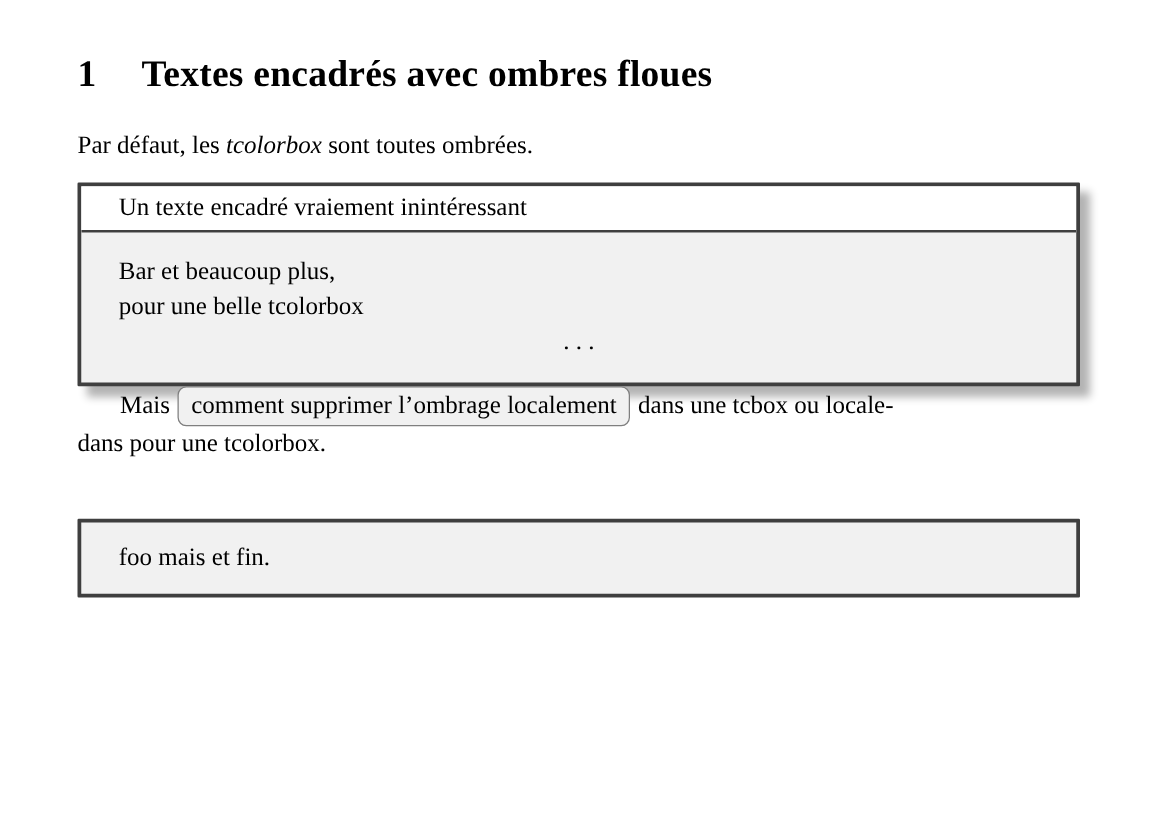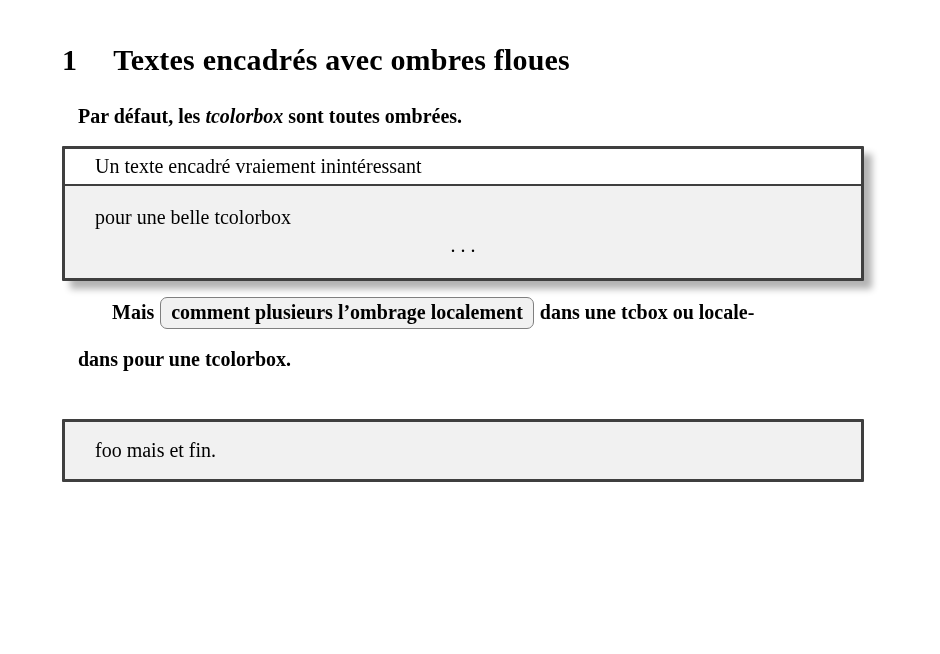--- a/index.html
+++ b/index.html
@@ -17,24 +17,23 @@
   }
   .section-heading {
     margin: 0 0 24px 0;
     font-size: 30px;
     line-height: 36px;
     font-weight: bold;
     letter-spacing: 0.2px;
   }
   .sec-num { margin-right: 36px; }
   .para {
-    margin: 16px;
+    margin: 0;
     font-size: 20px;
     line-height: 28px;
-    font-weight: bold;
   }
   .indent { padding-left: 34px; }
   .after-box { margin-top: 39px; }
 
   .tcolorbox {
     box-sizing: border-box;
     border: 3px solid var(--frame, #3f3f3f);
     border-radius: 1px;
     background: var(--box-back, #f1f1f1);
     overflow: hidden;
@@ -76,27 +75,28 @@
 <div class="page">
 
   <h1 class="section-heading"><span class="sec-num">1</span><span>Textes encadrés avec ombres floues</span></h1>
 
   <p class="para"><span>Par défaut, les </span><i>tcolorbox</i><span> sont toutes ombrées.</span></p>
 
 
   <div class="tcolorbox box-shadowed">
     <div class="tc-title">Un texte encadré vraiement inintéressant</div>
     <div class="tc-body">
+      <div class="tc-line">Bar et beaucoup plus,</div>
       <div class="tc-line">pour une belle tcolorbox</div>
       <div class="tc-line tc-line-center">. . .</div>
     </div>
   </div>
 
 
-  <p class="para indent"><span>Mais</span><span class="inline-tcbox">comment plusieurs l’ombrage localement</span><span>dans une tcbox ou locale-</span></p>
+  <p class="para indent"><span>Mais</span><span class="inline-tcbox">comment supprimer l’ombrage localement</span><span>dans une tcbox ou locale-</span></p>
 
   <p class="para">dans pour une tcolorbox.</p>
 
   <div class="tcolorbox box-plain">
     <div class="tc-body single">foo mais et fin.</div>
   </div>
 
 </div>
 
 </body></html>

